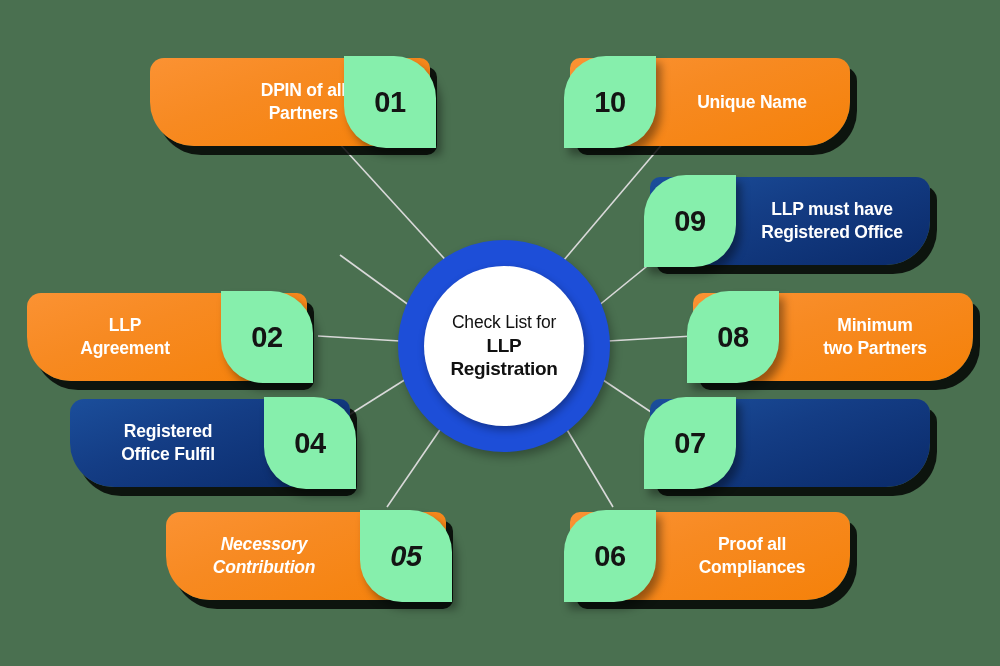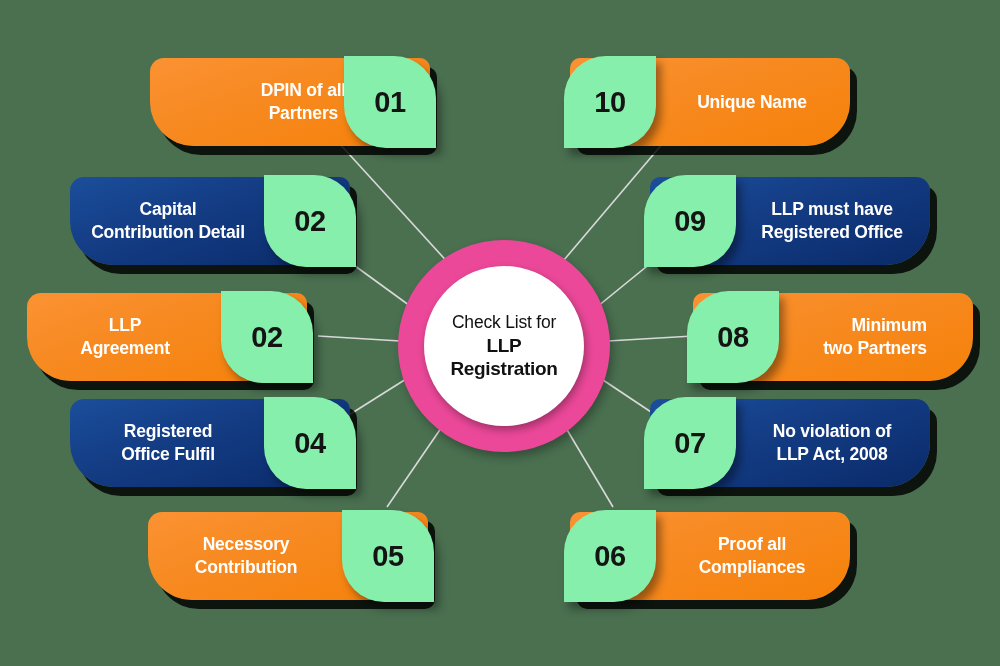--- a/index.html
+++ b/index.html
@@ -31,21 +31,21 @@
   }
 
   
   #hub {
     position: absolute;
     left: 398px;
     top: 240px;
     width: 212px;
     height: 212px;
     border-radius: 50%;
-    background: #ec4899;
+    background: #1d4ed8;
     z-index: 5;
     box-shadow: 3px 5px 10px rgba(0,0,0,0.30);
   }
   #hub-inner {
     position: absolute;
     left: 26px;
     top: 26px;
     width: 160px;
     height: 160px;
     border-radius: 50%;
@@ -180,30 +180,20 @@
     <div class="card-body"></div>
     <div class="card-label" style="width:196px;justify-content:flex-end;">
       <span>
         <span>DPIN of all</span><br>
         <span>Partners</span>
       </span>
     </div>
     <div class="card-num">01</div>
   </div>
 
-  <div class="card left blue" style="left:70px; top:177px; width:280px;">
-    <div class="card-body"></div>
-    <div class="card-label" style="width:196px;">
-      <span>
-        <span>Capital</span><br>
-        <span>Contribution Detail</span>
-      </span>
-    </div>
-    <div class="card-num">02</div>
-  </div>
 
   <div class="card left orange" style="left:27px; top:293px; width:280px;">
     <div class="card-body"></div>
     <div class="card-label" style="width:196px;">
       <span>
         <span>LLP</span><br>
         <span>Agreement</span>
       </span>
     </div>
     <div class="card-num">02</div>
@@ -213,21 +203,21 @@
     <div class="card-body"></div>
     <div class="card-label" style="width:196px;">
       <span>
         <span>Registered</span><br>
         <span>Office Fulfil</span>
       </span>
     </div>
     <div class="card-num">04</div>
   </div>
 
-  <div class="card left orange" style="left:148px; top:512px; width:280px;">
+  <div class="card left orange" style="left:166px; top:512px; width:280px;font-style:italic;">
     <div class="card-body"></div>
     <div class="card-label" style="width:196px;">
       <span>
         <span>Necessory</span><br>
         <span>Contribution</span>
       </span>
     </div>
     <div class="card-num">05</div>
   </div>
 
@@ -237,32 +227,26 @@
       <span>
         <span>Proof all</span><br>
         <span>Compliances</span>
       </span>
     </div>
     <div class="card-num">06</div>
   </div>
 
   <div class="card right blue" style="left:650px; top:399px; width:280px;">
     <div class="card-body"></div>
-    <div class="card-label" style="width:196px;">
-      <span>
-        <span>No violation of</span><br>
-        <span>LLP Act, 2008</span>
-      </span>
-    </div>
     <div class="card-num">07</div>
   </div>
 
   <div class="card right orange" style="left:693px; top:293px; width:280px;">
     <div class="card-body"></div>
-    <div class="card-label" style="width:196px;text-align:right;">
+    <div class="card-label" style="width:196px;">
       <span>
         <span>Minimum</span><br>
         <span>two Partners</span>
       </span>
     </div>
     <div class="card-num">08</div>
   </div>
 
   <div class="card right blue" style="left:650px; top:177px; width:280px;">
     <div class="card-body"></div>

